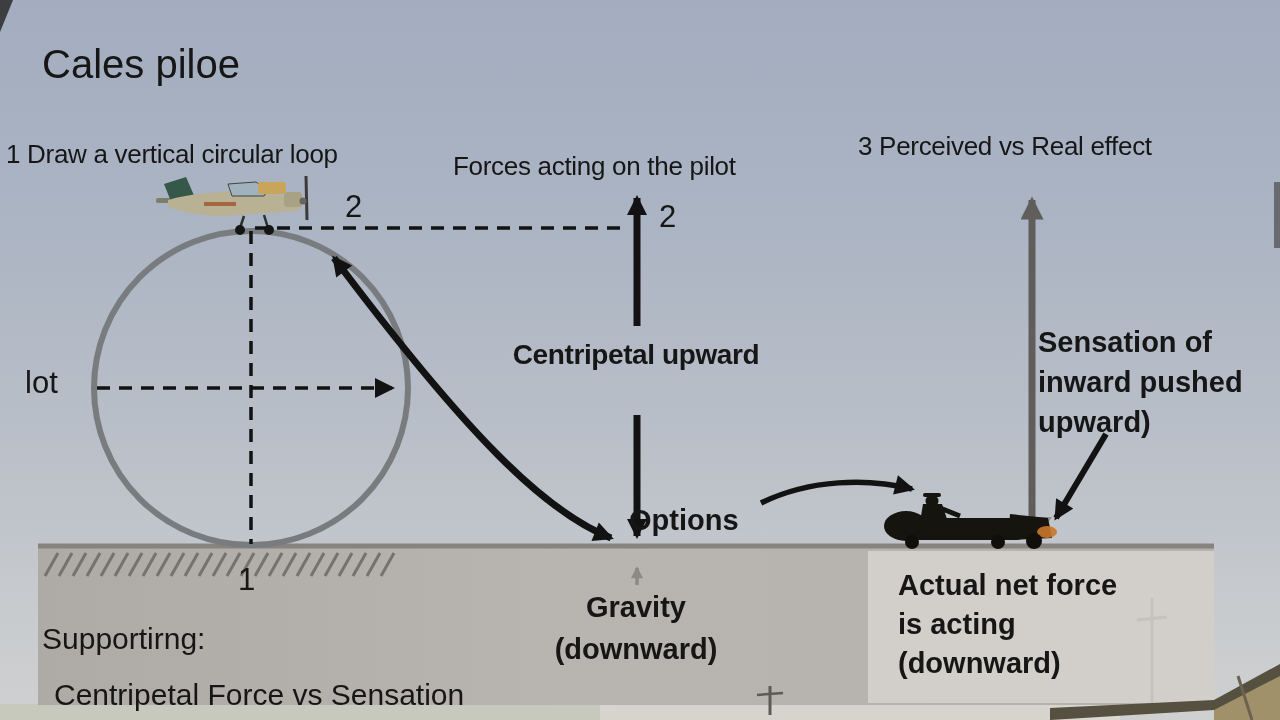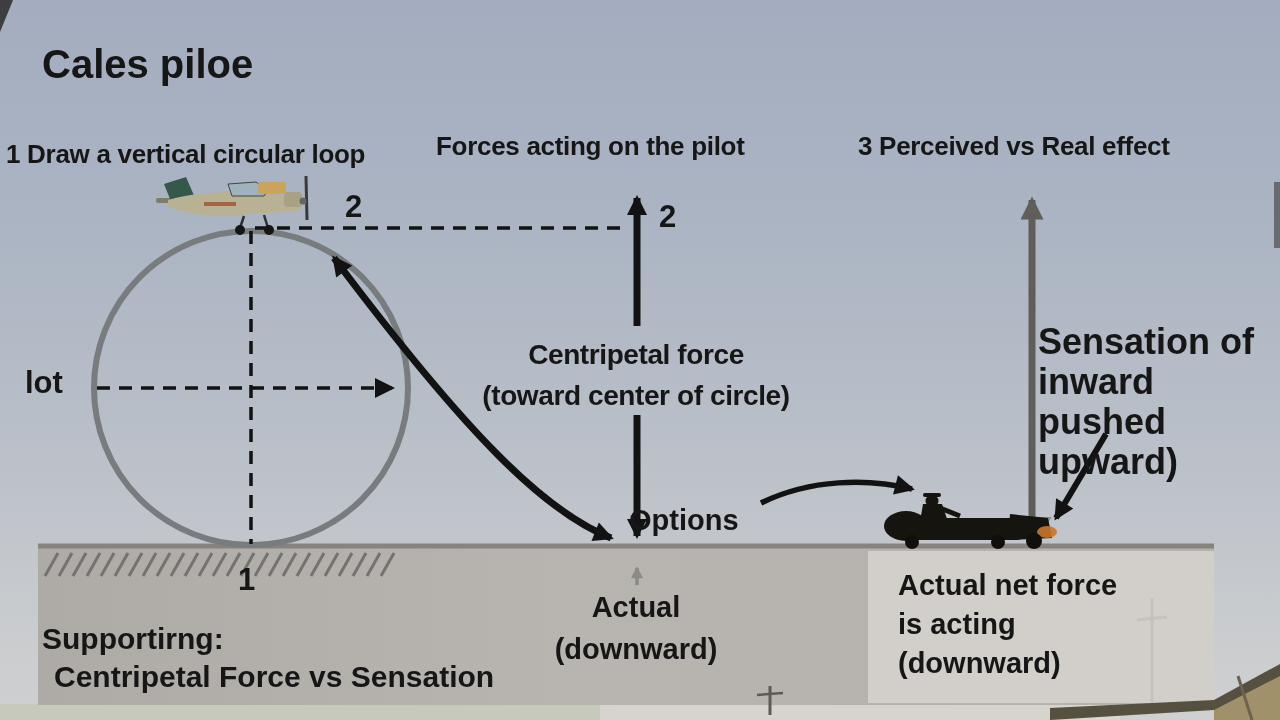--- a/index.html
+++ b/index.html
@@ -2,37 +2,37 @@
 <html><head>
 <meta charset="utf-8">
 <style>
   html,body{margin:0;padding:0;background:#000;}
   #stage{
     position:relative;width:1280px;height:720px;overflow:hidden;
     font-family:"Liberation Sans","DejaVu Sans",sans-serif;
     background:linear-gradient(180deg,#a3adbf 0%,#abb4c3 30%,#b9bfc8 60%,#c8cbce 85%,#cfd0d0 100%);
     color:#161616;
   }
-  .txt{position:absolute;font-weight:bold;color:#161616;white-space:nowrap;}
+  .txt{position:absolute;font-weight:normal;color:#161616;white-space:nowrap;}
   #title{left:42px;top:42px;font-size:40px;letter-spacing:0px;}
   .heading{top:131px;font-size:26px;letter-spacing:-0.3px;}
-  #h1{left:6px;margin-top:8px;} #h2{left:436px;} #h3{left:858px;}
+  #h1{left:6px;margin-top:8px;} #h2{left:453px;margin-top:20px;} #h3{left:858px;}
   .biglabel{font-size:31px;}
   #lbl2a{left:345px;top:189px;}
   #lbl2b{left:659px;top:199px;}
   #lbl-lot{left:25px;top:365px;}
   #lbl1{left:238px;top:562px;}
   .block{position:absolute;font-weight:bold;color:#161616;}
   #centripetal{left:450px;top:334px;width:372px;text-align:center;font-size:28px;line-height:41px;letter-spacing:-0.4px;}
   #options{left:629px;top:504px;font-size:29px;}
   #gravity{left:515px;top:586px;width:242px;text-align:center;font-size:29px;line-height:42px;}
-  #sensation{left:1038px;top:322px;font-size:36px;line-height:40px;}
+  #sensation{left:1038px;top:322px;font-size:29px;line-height:40px;}
   #actual{left:898px;top:566px;width:302px;font-size:29px;line-height:39px;}
   #supporting{left:42px;top:622px;font-size:30px;}
-  #subtitle{left:54px;top:660px;font-size:30px;}
+  #subtitle{left:54px;top:678px;font-size:30px;}
   .layer{position:absolute;left:0;top:0;}
   #ground-band{position:absolute;left:38px;top:548px;width:1176px;height:157px;
     background:linear-gradient(90deg,#aeaaa6 0%,#b8b4b0 45%,#b5b1ad 100%);}
   #right-box{position:absolute;left:868px;top:551px;width:346px;height:152px;
     background:rgba(216,213,209,0.82);}
   svg{display:block;}
 </style>
 </head>
 <body>
 
@@ -139,28 +139,27 @@
   <div class="txt heading" id="h1">1 Draw a vertical circular loop</div>
   <div class="txt heading" id="h2">Forces acting on the pilot</div>
   <div class="txt heading" id="h3">3 Perceived vs Real effect</div>
 
   <div class="txt biglabel" id="lbl2a">2</div>
   <div class="txt biglabel" id="lbl2b">2</div>
   <div class="txt biglabel" id="lbl-lot">lot</div>
   <div class="txt biglabel" id="lbl1">1</div>
 
   <div class="block" id="centripetal">
-    <div>Centripetal force</div>
-    <div>(toward center of circle)</div>
+    <div>Centripetal upward</div>
   </div>
 
   <div class="block" id="options">Options</div>
 
   <div class="block" id="gravity">
-    <div>Actual</div>
+    <div>Gravity</div>
     <div>(downward)</div>
   </div>
 
   <div class="block" id="sensation">
     <div>Sensation of</div>
     <div>inward pushed</div>
     <div>upward)</div>
   </div>
 
   <div class="block" id="actual">

